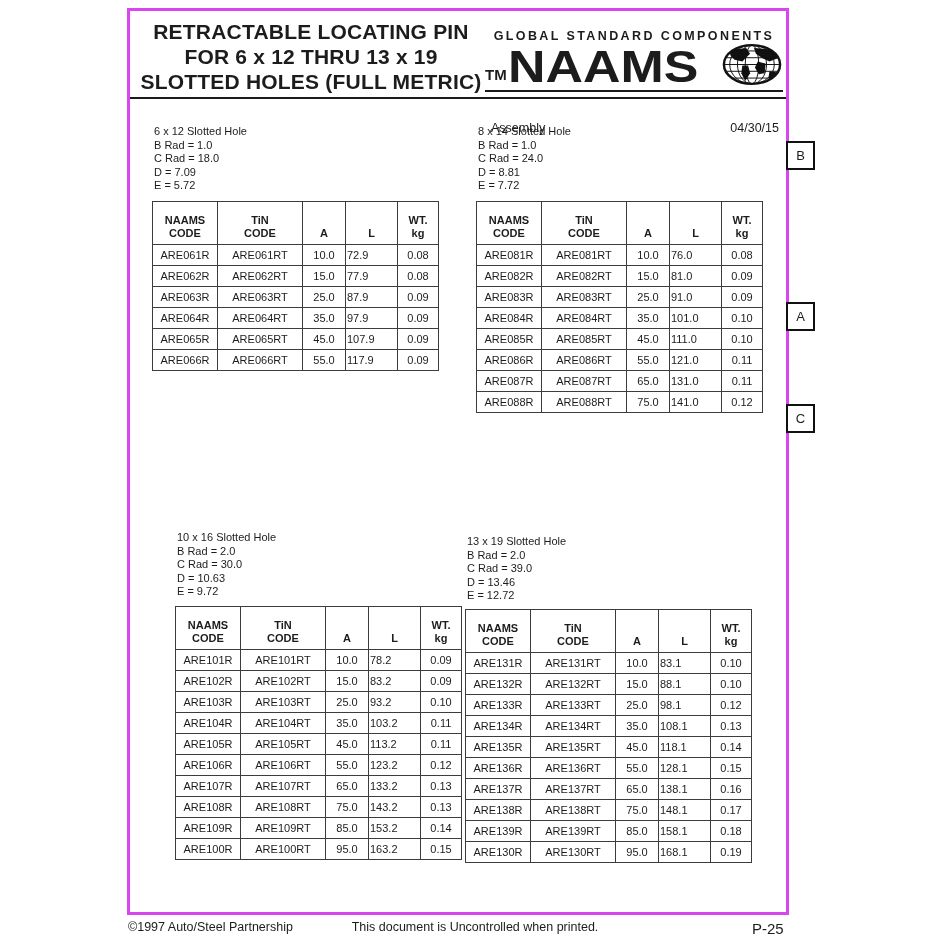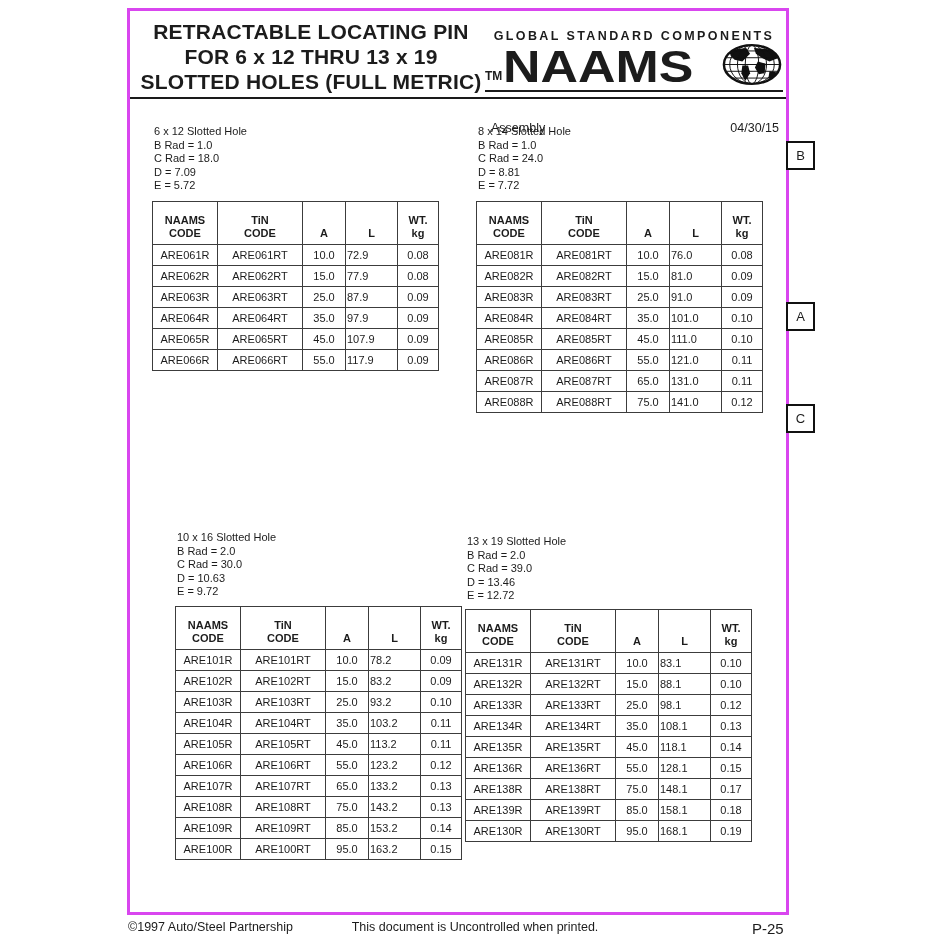--- a/index.html
+++ b/index.html
@@ -25,21 +25,21 @@
   }
   .brand{
     position:absolute;right:3px;top:18px;width:298px;
   }
   .brand-tagline{
     font-weight:bold;font-size:12.5px;letter-spacing:2.4px;
     text-align:center;white-space:nowrap;
   }
   .brand-row{display:flex;align-items:center;height:47px;}
   .brand-tm{
-    font-size:12px;font-weight:bold;align-self:flex-end;margin:0 1px 7px 0;
+    font-size:15px;font-weight:bold;align-self:flex-end;margin:0 1px 7px 0;
   }
   .brand-name{
     font-weight:bold;font-size:44px;line-height:44px;letter-spacing:0;
     transform:scaleX(1.18);transform-origin:left center;white-space:nowrap;
   }
   .brand-globe{margin-left:auto;}
   .brand-rule{border-top:2px solid #1a1a1a;margin-top:0px;}
   .brand-subrow{
     display:flex;justify-content:space-between;
     font-size:12.5px;padding:8px 4px 0 6px;margin-top:21px;
@@ -441,20 +441,27 @@
           <td class="c4">0.14</td>
         </tr>
         <tr>
           <td class="c0">ARE136R</td>
           <td class="c1">ARE136RT</td>
           <td class="c2">55.0</td>
           <td class="c3">128.1</td>
           <td class="c4">0.15</td>
         </tr>
         <tr>
+          <td class="c0">ARE137R</td>
+          <td class="c1">ARE137RT</td>
+          <td class="c2">65.0</td>
+          <td class="c3">138.1</td>
+          <td class="c4">0.16</td>
+        </tr>
+        <tr>
           <td class="c0">ARE138R</td>
           <td class="c1">ARE138RT</td>
           <td class="c2">75.0</td>
           <td class="c3">148.1</td>
           <td class="c4">0.17</td>
         </tr>
         <tr>
           <td class="c0">ARE139R</td>
           <td class="c1">ARE139RT</td>
           <td class="c2">85.0</td>

